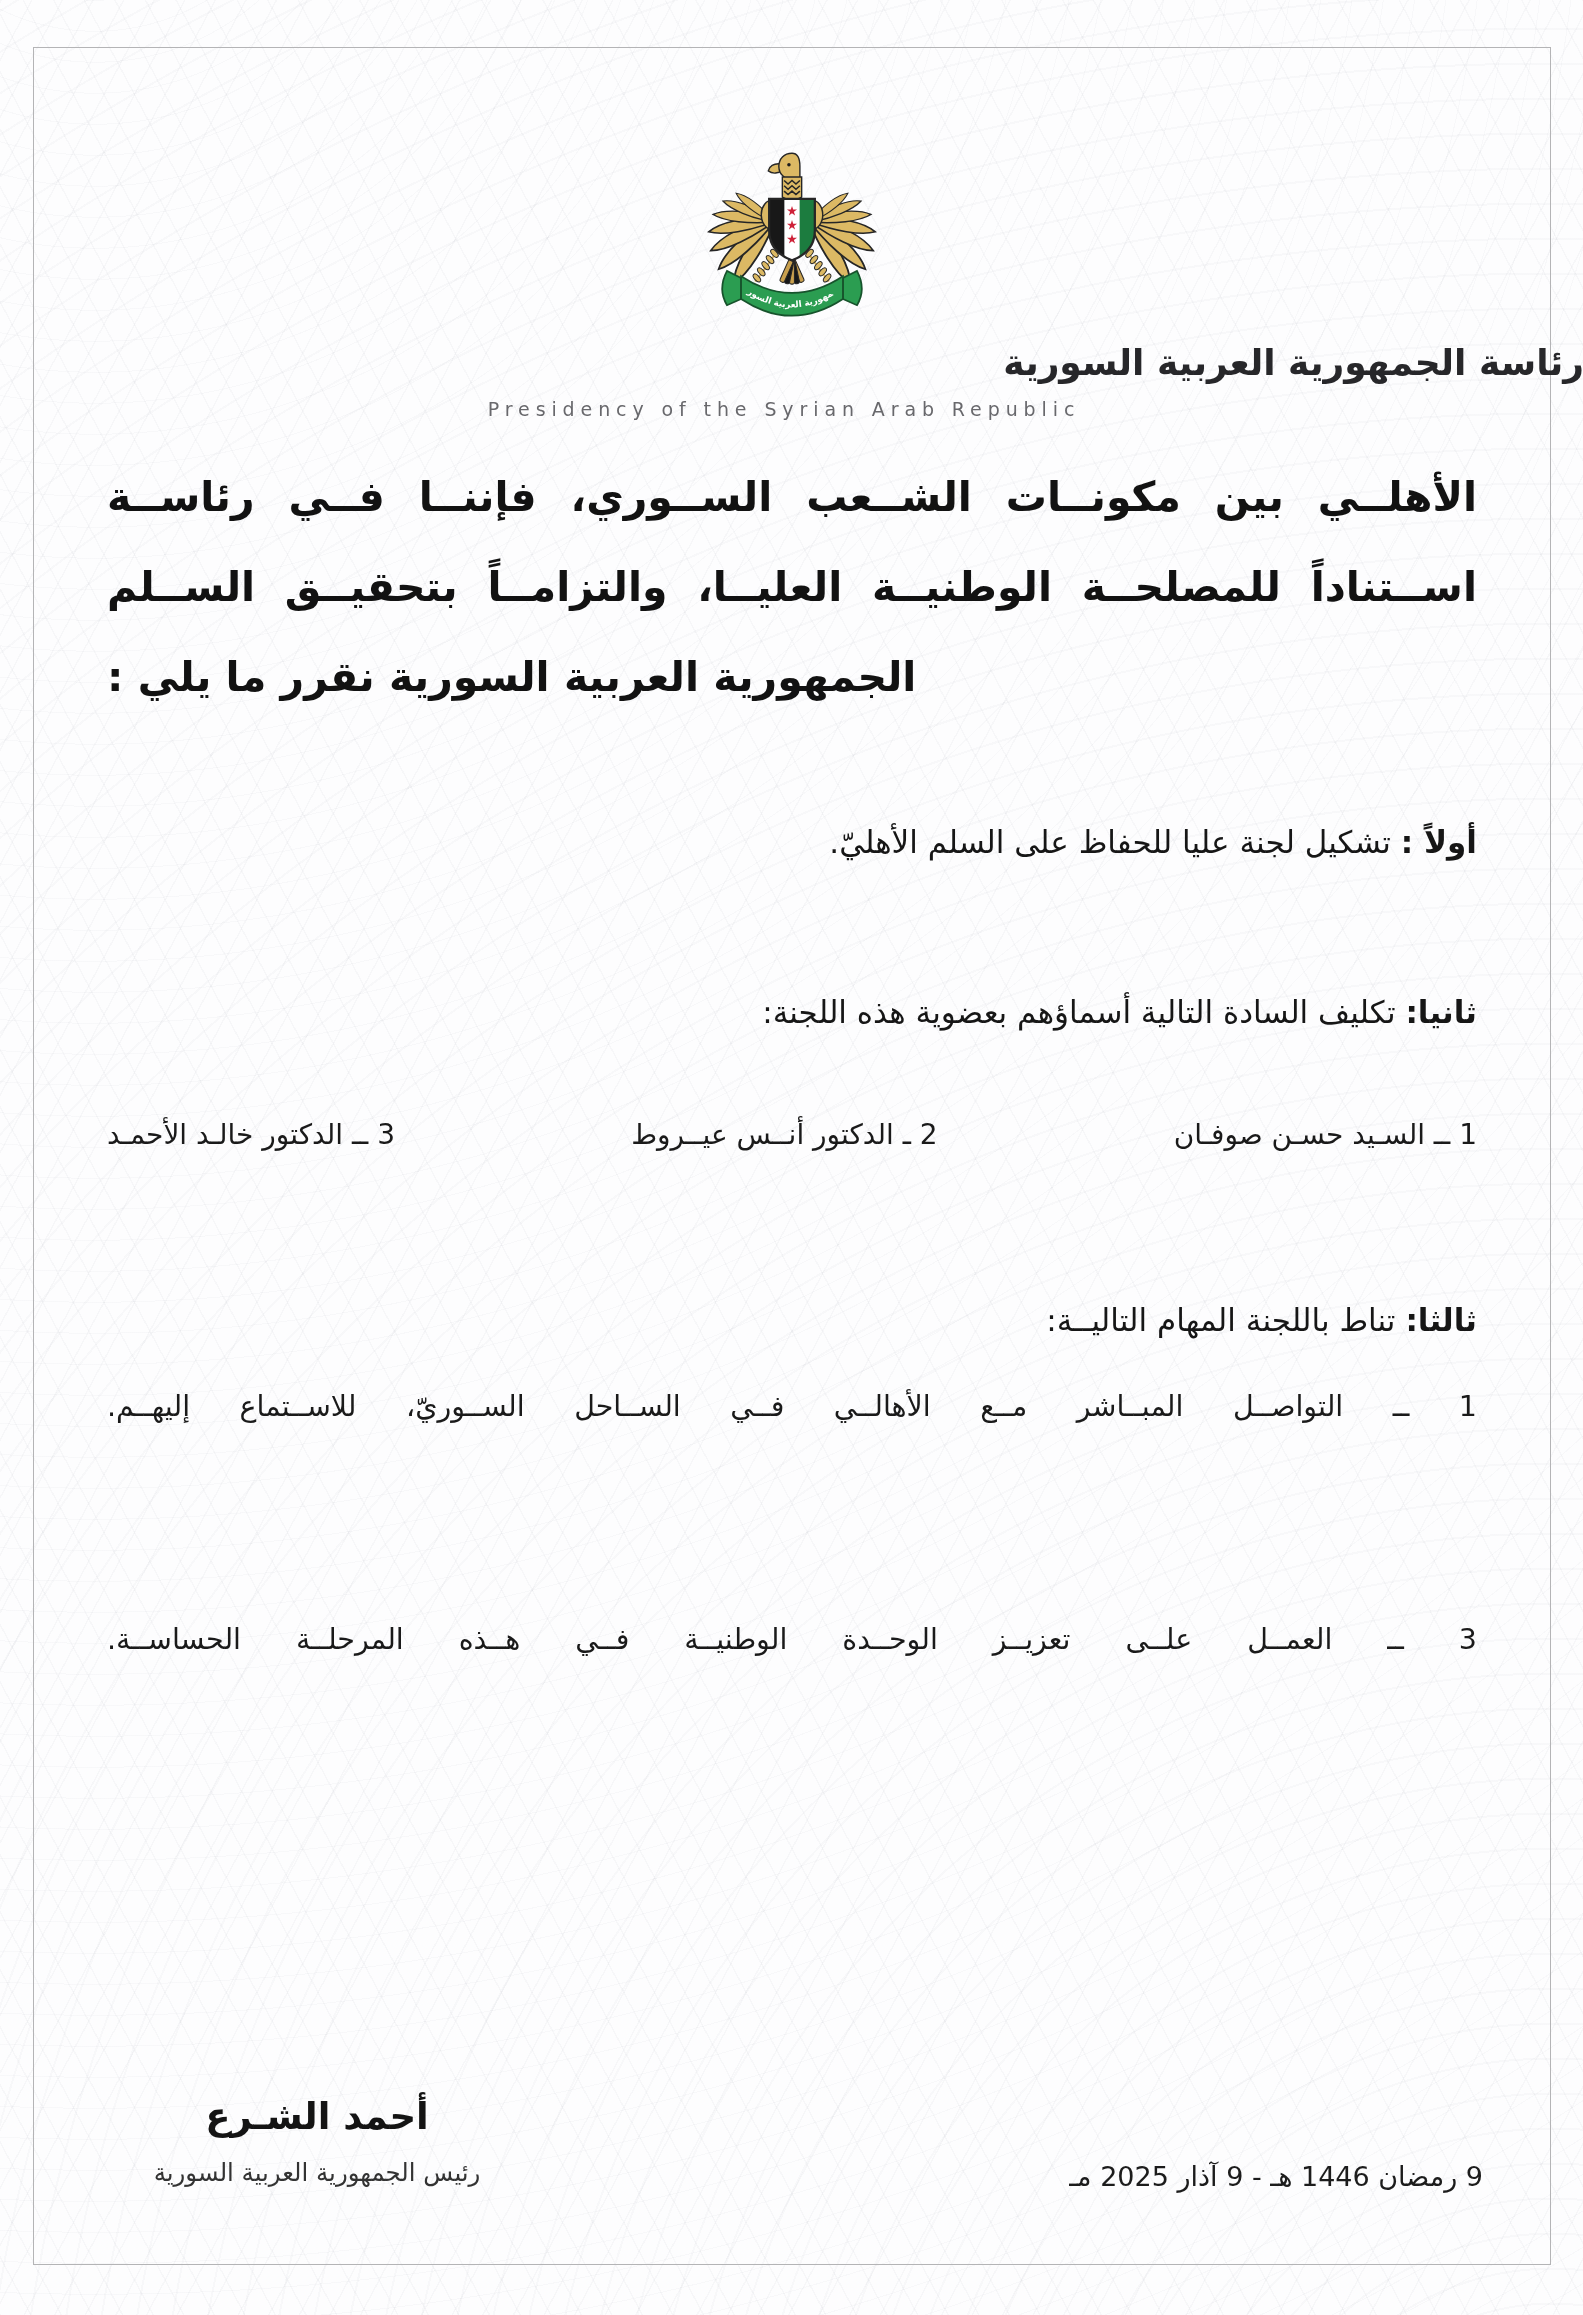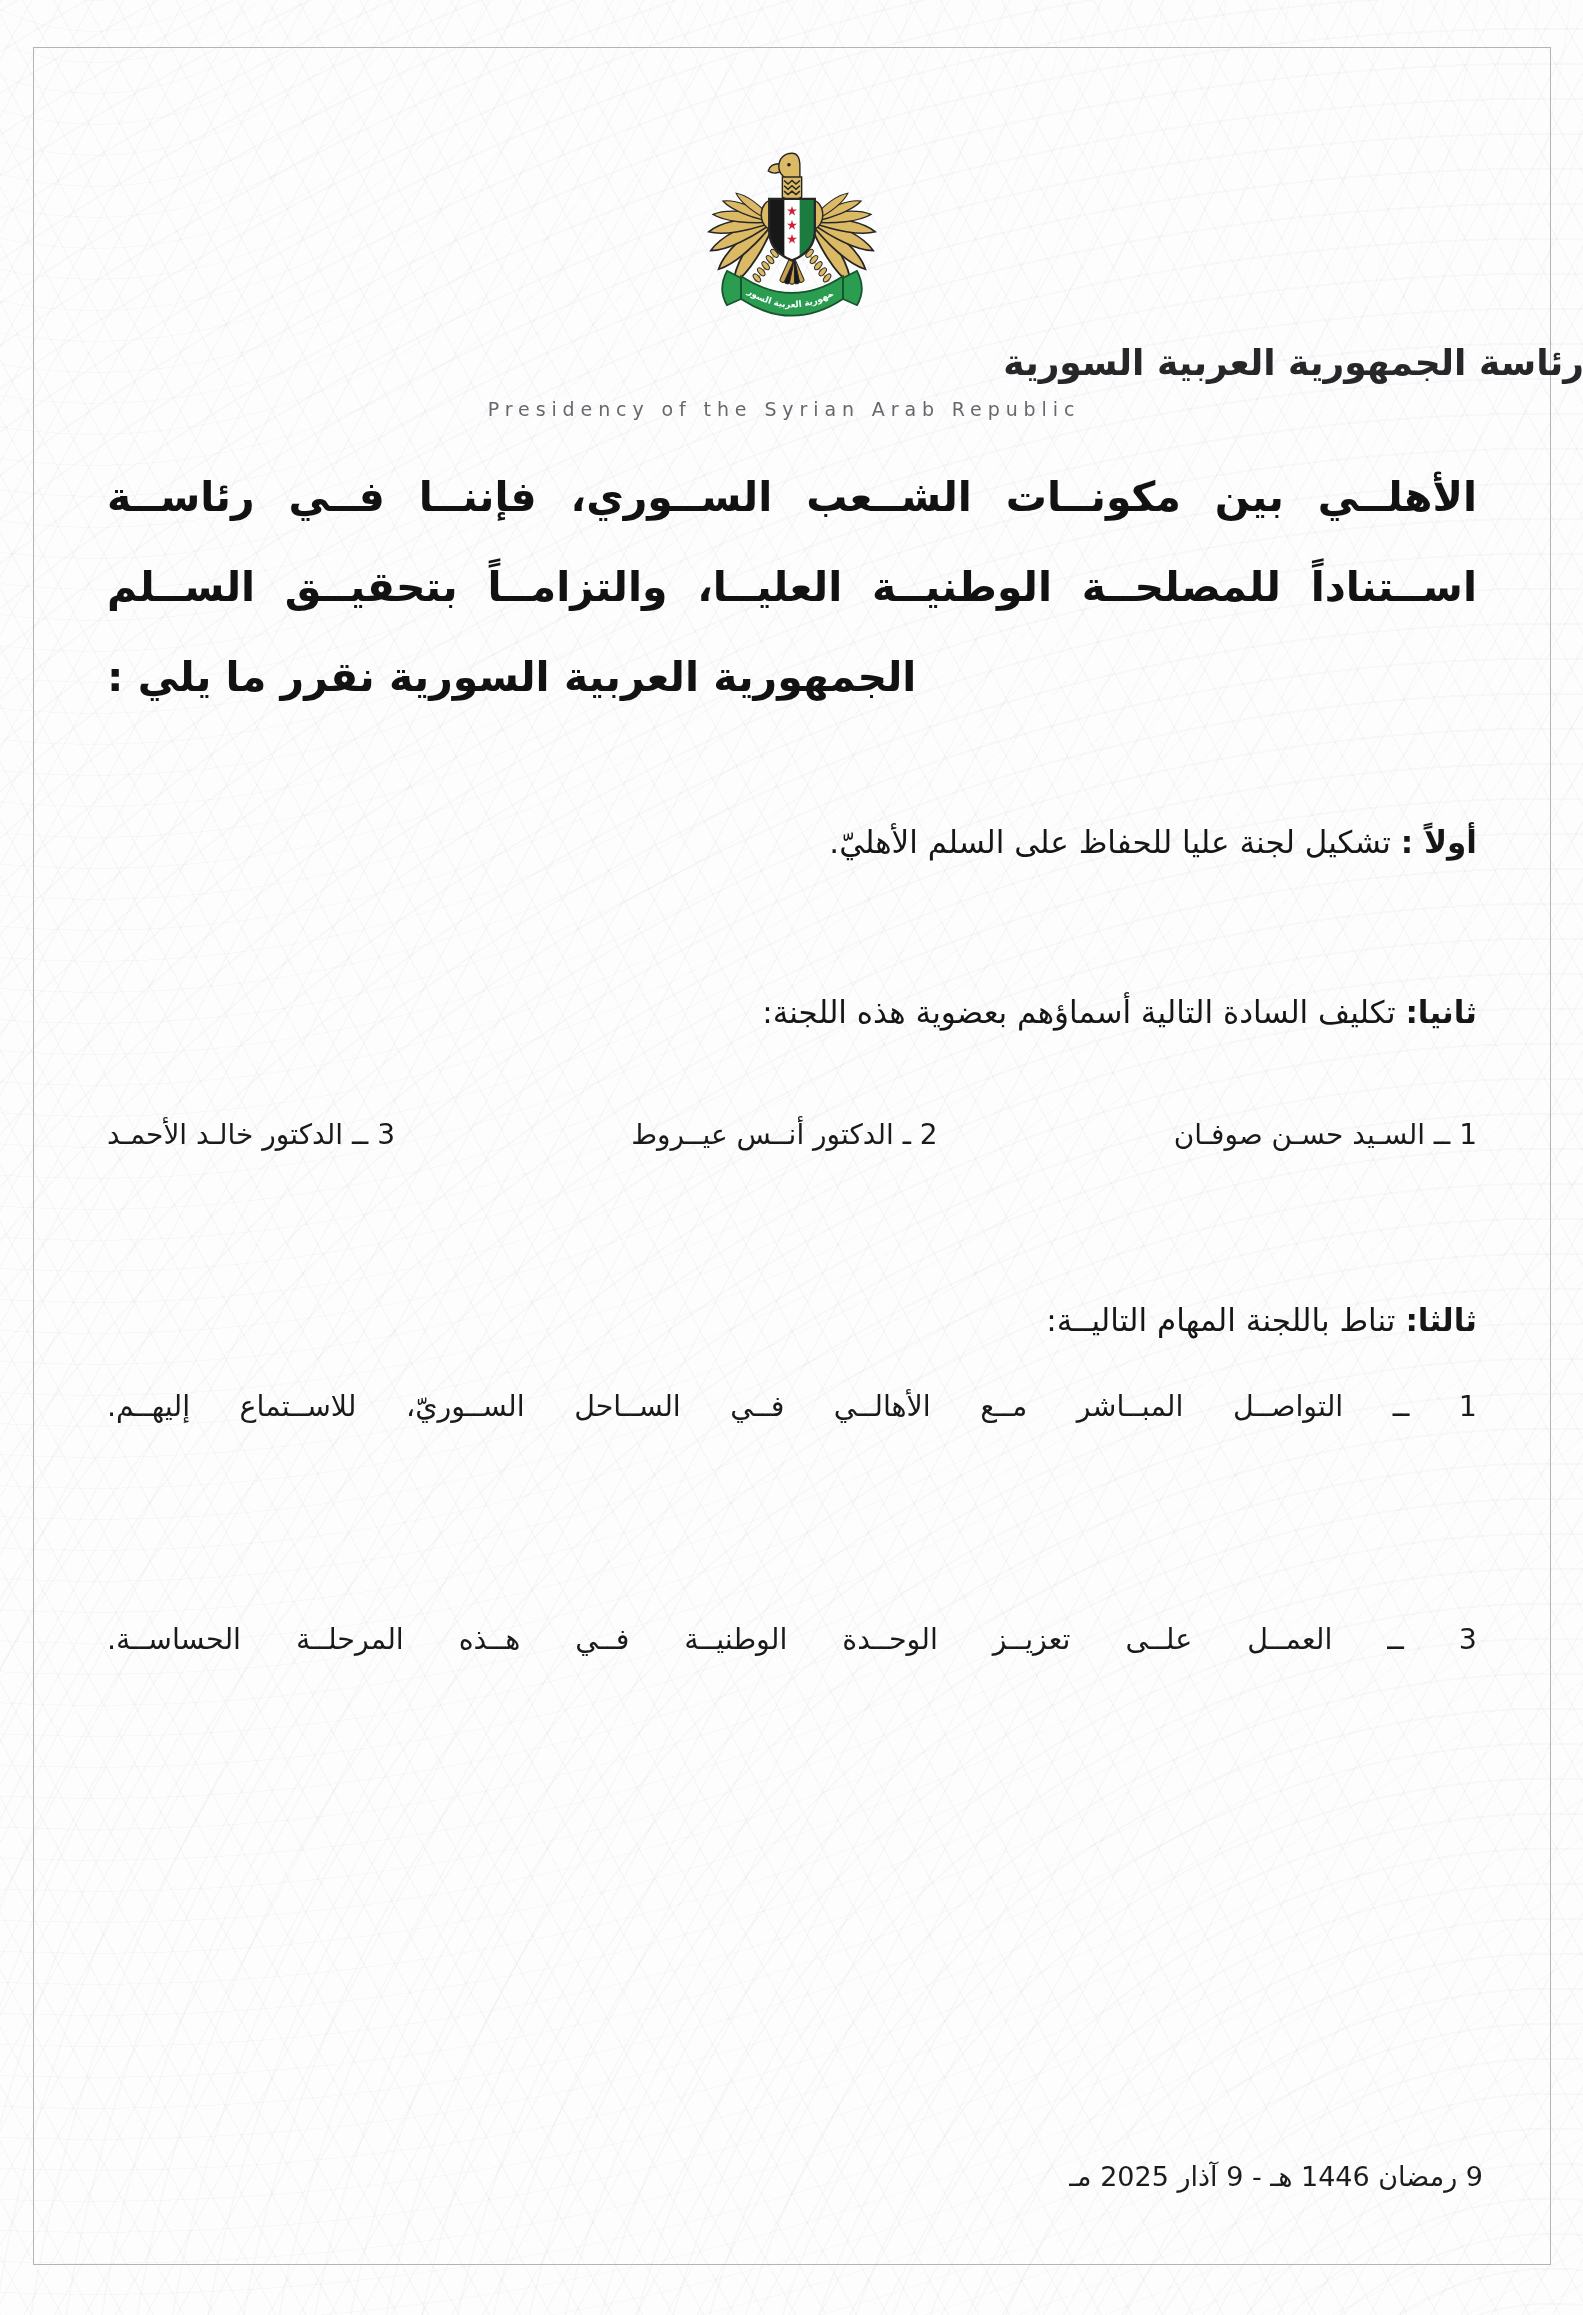--- a/index.html
+++ b/index.html
@@ -172,16 +172,20 @@
     <span>تناط باللجنة المهام التاليــة:</span>
   </div>
 
   <div class="abs task t1 rtl">
     <div class="tl">1 ــ التواصــل المبــاشر مــع الأهالــي فــي الســاحل الســوريّ، للاســتماع إليهــم.</div>
   </div>
   <div class="abs task t3 rtl">
     <div class="tl">3 ــ العمــل علــى تعزيــز الوحــدة الوطنيــة فــي هــذه المرحلــة الحساســة.</div>
   </div>
 
+  <div class="abs sig-block">
+    <div class="sig-name rtl">أحمد الشـرع</div>
+    <div class="sig-title rtl">رئيس الجمهورية العربية السورية</div>
+  </div>
 
   <div class="abs date-line rtl">9 رمضان 1446 هـ - 9 آذار 2025 مـ</div>
 </div>
 
 
 </body></html>

